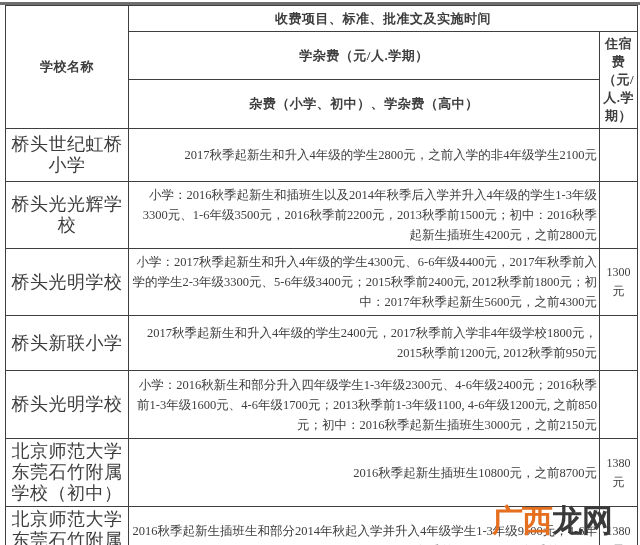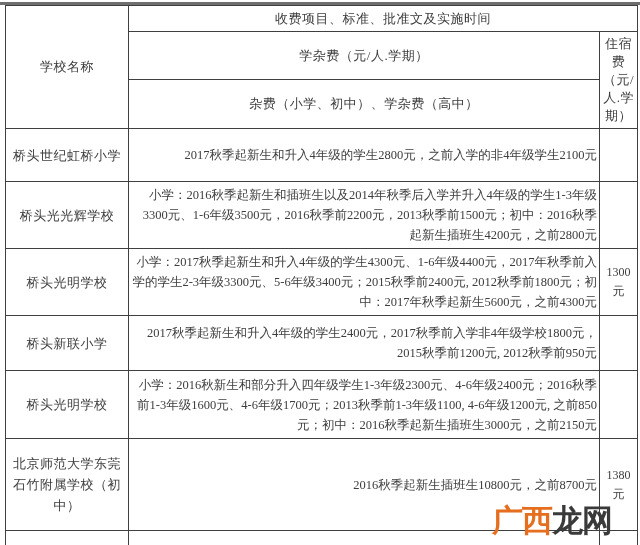--- a/index.html
+++ b/index.html
@@ -30,30 +30,30 @@
   }
   col.c1 { width: 123px; }
   col.c2 { width: 471px; }
   col.c3 { width: 38px; }
 
   tr.hrow1 { height: 26px; }
   tr.hrow2 { height: 48px; }
   tr.hrow3 { height: 49px; }
 
   td.hdr {
-    font-weight: normal;
+    font-weight: bold;
     font-size: 13px;
     text-align: center;
     padding: 2px 3px;
     letter-spacing: 0.5px;
   }
   td.school {
-    font-size: 13px;
+    font-size: 18px;
     text-align: center;
-    padding: 14px 4px;
+    padding: 2px 4px;
     line-height: 21px;
     letter-spacing: 0.5px;
   }
   td.fees {
     font-size: 12.5px;
     text-align: right;
     padding: 3px 2px 3px 3px;
     line-height: 20px;
   }
   td.lodging {
@@ -112,21 +112,21 @@
       <td class="fees">2017秋季起新生和升入4年级的学生2800元，之前入学的非4年级学生2100元</td>
       <td class="lodging"></td>
     </tr>
     <tr class="r2">
       <td class="school">桥头光光辉学校</td>
       <td class="fees">小学：2016秋季起新生和插班生以及2014年秋季后入学并升入4年级的学生1-3年级3300元、1-6年级3500元，2016秋季前2200元，2013秋季前1500元；初中：2016秋季起新生插班生4200元，之前2800元</td>
       <td class="lodging"></td>
     </tr>
     <tr class="r3">
       <td class="school">桥头光明学校</td>
-      <td class="fees">小学：2017秋季起新生和升入4年级的学生4300元、1-6年级4400元，2017年秋季前入学的学生2-3年级3300元、5-6年级3400元；2015秋季前2400元, 2012秋季前1800元；初中：2017年秋季起新生5600元，之前4300元</td>
+      <td class="fees">小学：2017秋季起新生和升入4年级的学生4300元、6-6年级4400元，2017年秋季前入学的学生2-3年级3300元、5-6年级3400元；2015秋季前2400元, 2012秋季前1800元；初中：2017年秋季起新生5600元，之前4300元</td>
       <td class="lodging">1300元</td>
     </tr>
     <tr class="r4">
       <td class="school">桥头新联小学</td>
       <td class="fees">2017秋季起新生和升入4年级的学生2400元，2017秋季前入学非4年级学校1800元，2015秋季前1200元, 2012秋季前950元</td>
       <td class="lodging"></td>
     </tr>
     <tr class="r5">
       <td class="school">桥头光明学校</td>
       <td class="fees">小学：2016秋新生和部分升入四年级学生1-3年级2300元、4-6年级2400元；2016秋季前1-3年级1600元、4-6年级1700元；2013秋季前1-3年级1100, 4-6年级1200元, 之前850元；初中：2016秋季起新生插班生3000元，之前2150元</td>

